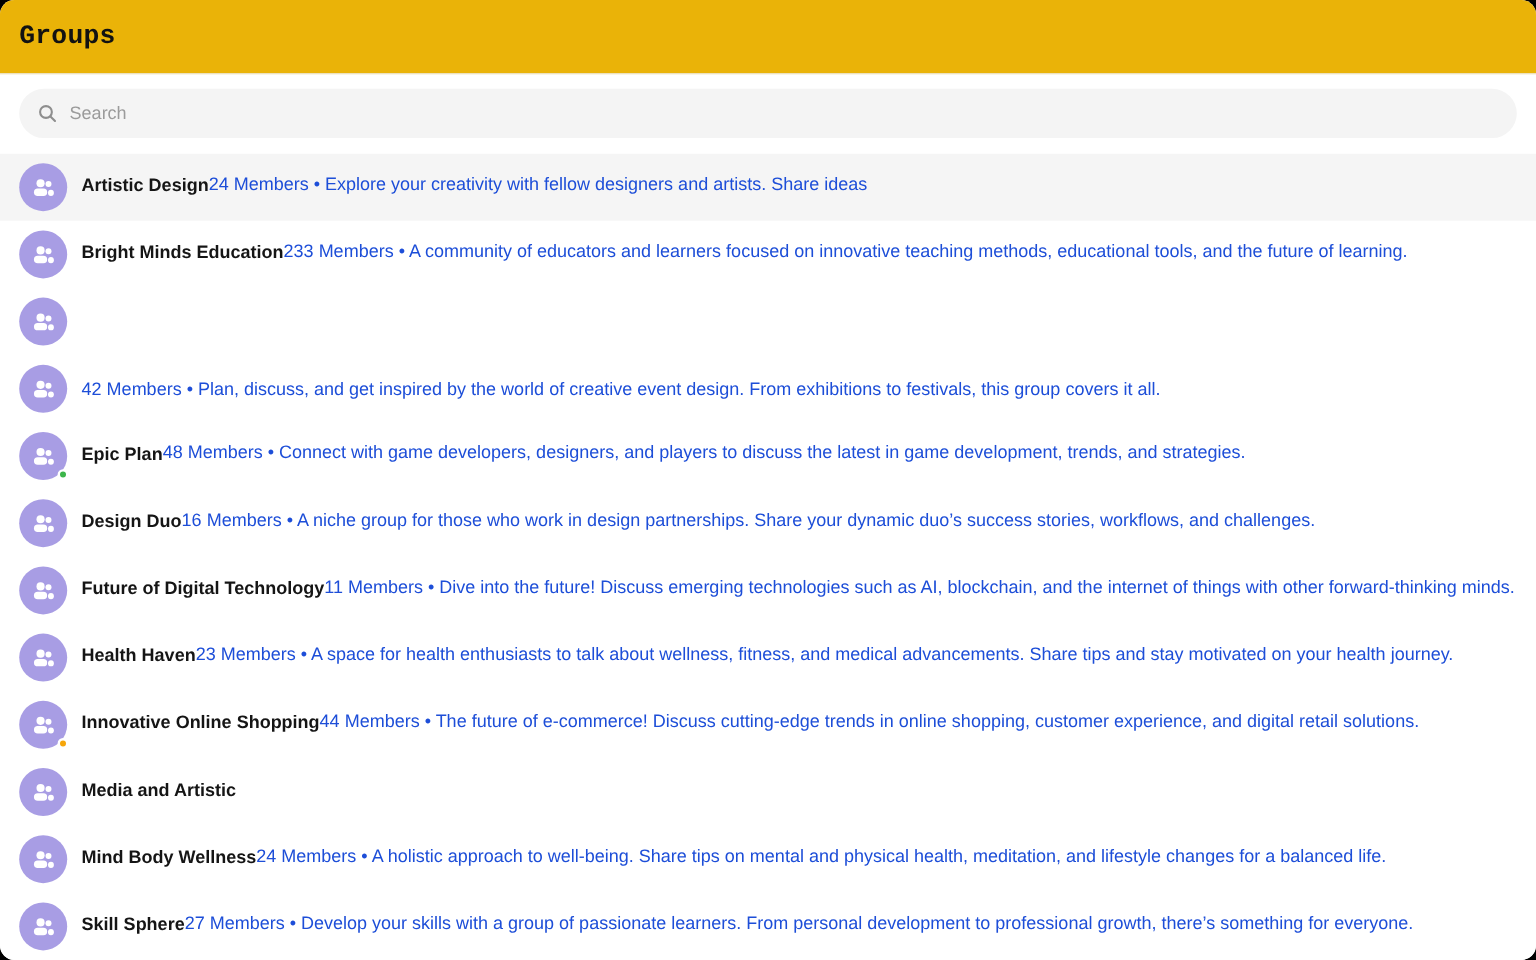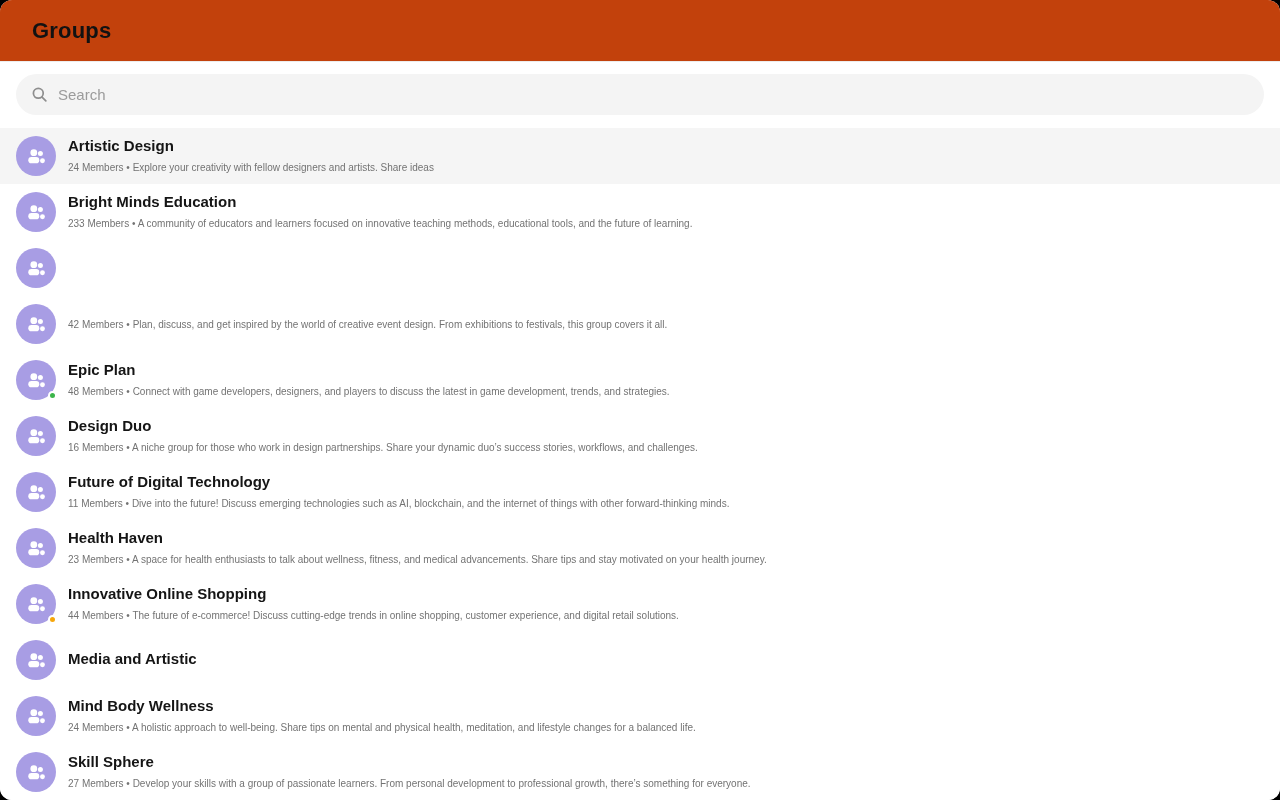--- a/index.html
+++ b/index.html
@@ -13,23 +13,24 @@
     width: 1280px; height: 800px;
     background: #ffffff;
     border-radius: 12px;
     overflow: hidden;
     display: flex; flex-direction: column;
   }
   .app-header {
     height: 62px;
     flex: 0 0 62px;
     display: flex; align-items: center;
-    padding: 0 32px;
+    padding: 0 16px;
     border-bottom: 1px solid #ededed;
-    background: #c2410c;
+    background: #eab308;
+    font-family: Liberation Mono, monospace;
   }
   .app-title {
     font-size: 22px;
     font-weight: 700;
     color: #121212;
     letter-spacing: 0.2px;
   }
   .search-section {
     flex: 0 0 66px;
     padding: 12px 16px;
@@ -68,32 +69,32 @@
   }
   .avatar svg { width: 24px; height: 24px; }
   .status-dot {
     position: absolute;
     width: 9px; height: 9px;
     border-radius: 50%;
     right: -1px; bottom: 0px;
     border: 2.5px solid #ffffff;
     display: none;
   }
-  .texts { display: flex; flex-direction: column; justify-content: center; min-width: 0; }
+  .texts { display: flex; flex-direction: row; justify-content: center; min-width: 0; }
   .g-name {
     font-size: 15px;
     font-weight: 700;
     color: #151515;
     line-height: 20px;
     margin-bottom: 3px;
     white-space: nowrap;
   }
   .g-meta {
-    font-size: 10px;
-    color: #737373;
+    font-size: 15px;
+    color: #1d4ed8;
     line-height: 17px;
     white-space: nowrap;
   }
 </style>
 </head>
 <body>
 
 <div class="app">
 
   <div class="app-header">

